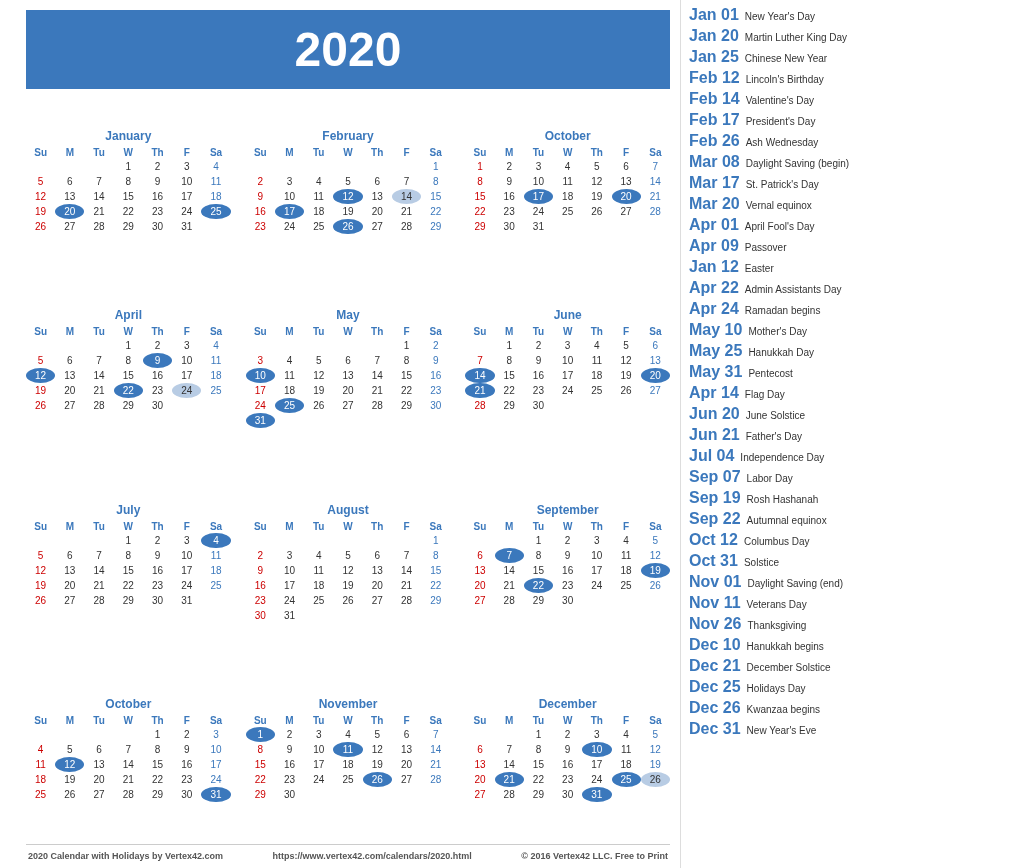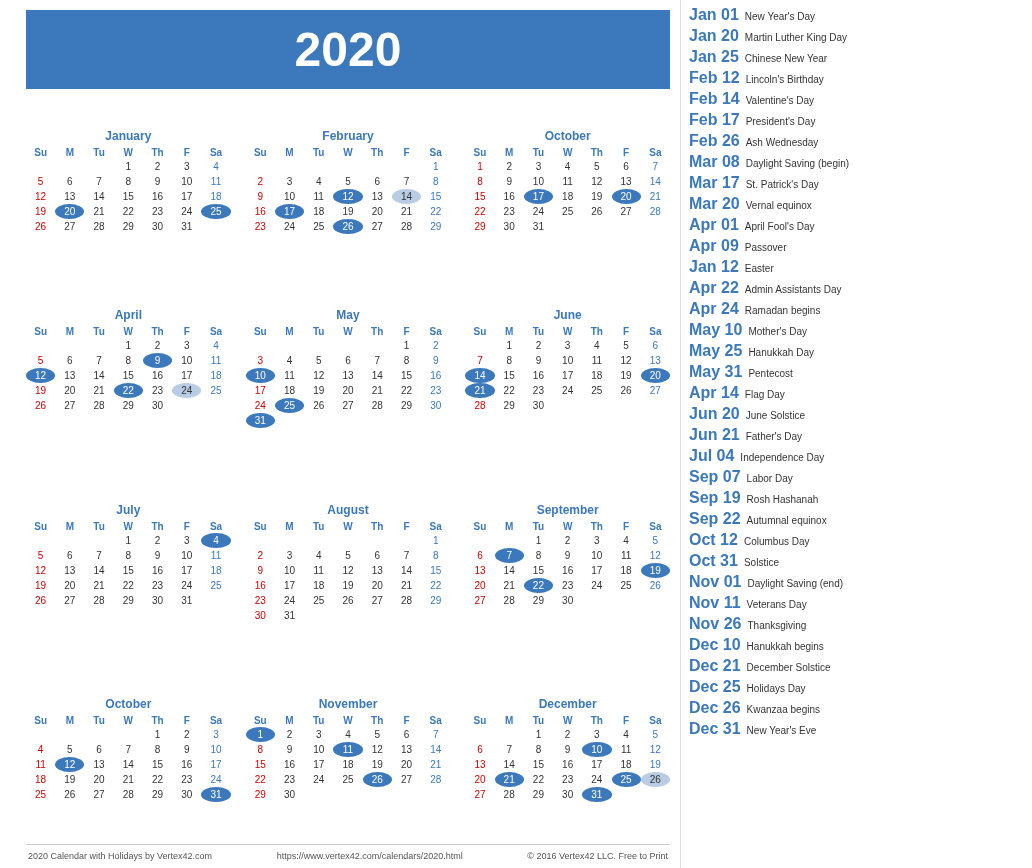--- a/index.html
+++ b/index.html
@@ -81,20 +81,21 @@
     }
     .footer {
       display: flex;
       justify-content: space-between;
       align-items: center;
       padding: 6px 2px 2px 2px;
       font-size: 9px;
       color: #555;
       border-top: 1px solid #ccc;
       margin-top: 8px;
+      font-weight: bold;
     }
     
     .sidebar {
       width: 220px;
       background: #fff;
       border-left: 1px solid #ddd;
       display: flex;
       flex-direction: column;
     }
     .sidebar-header {

